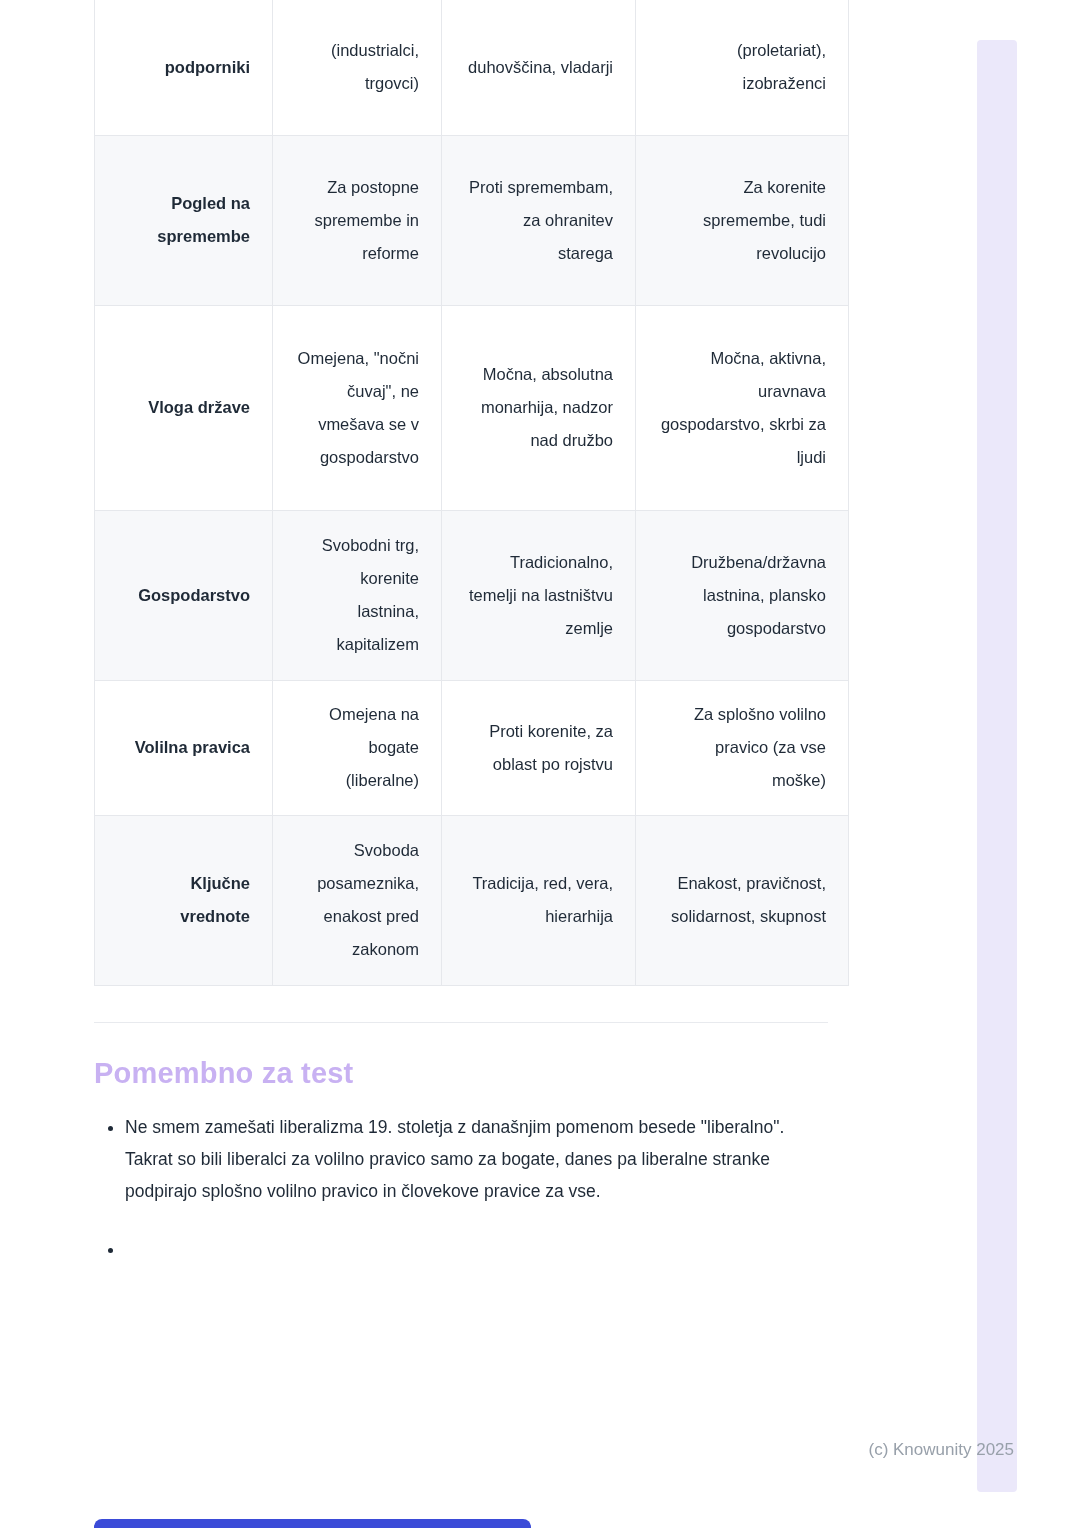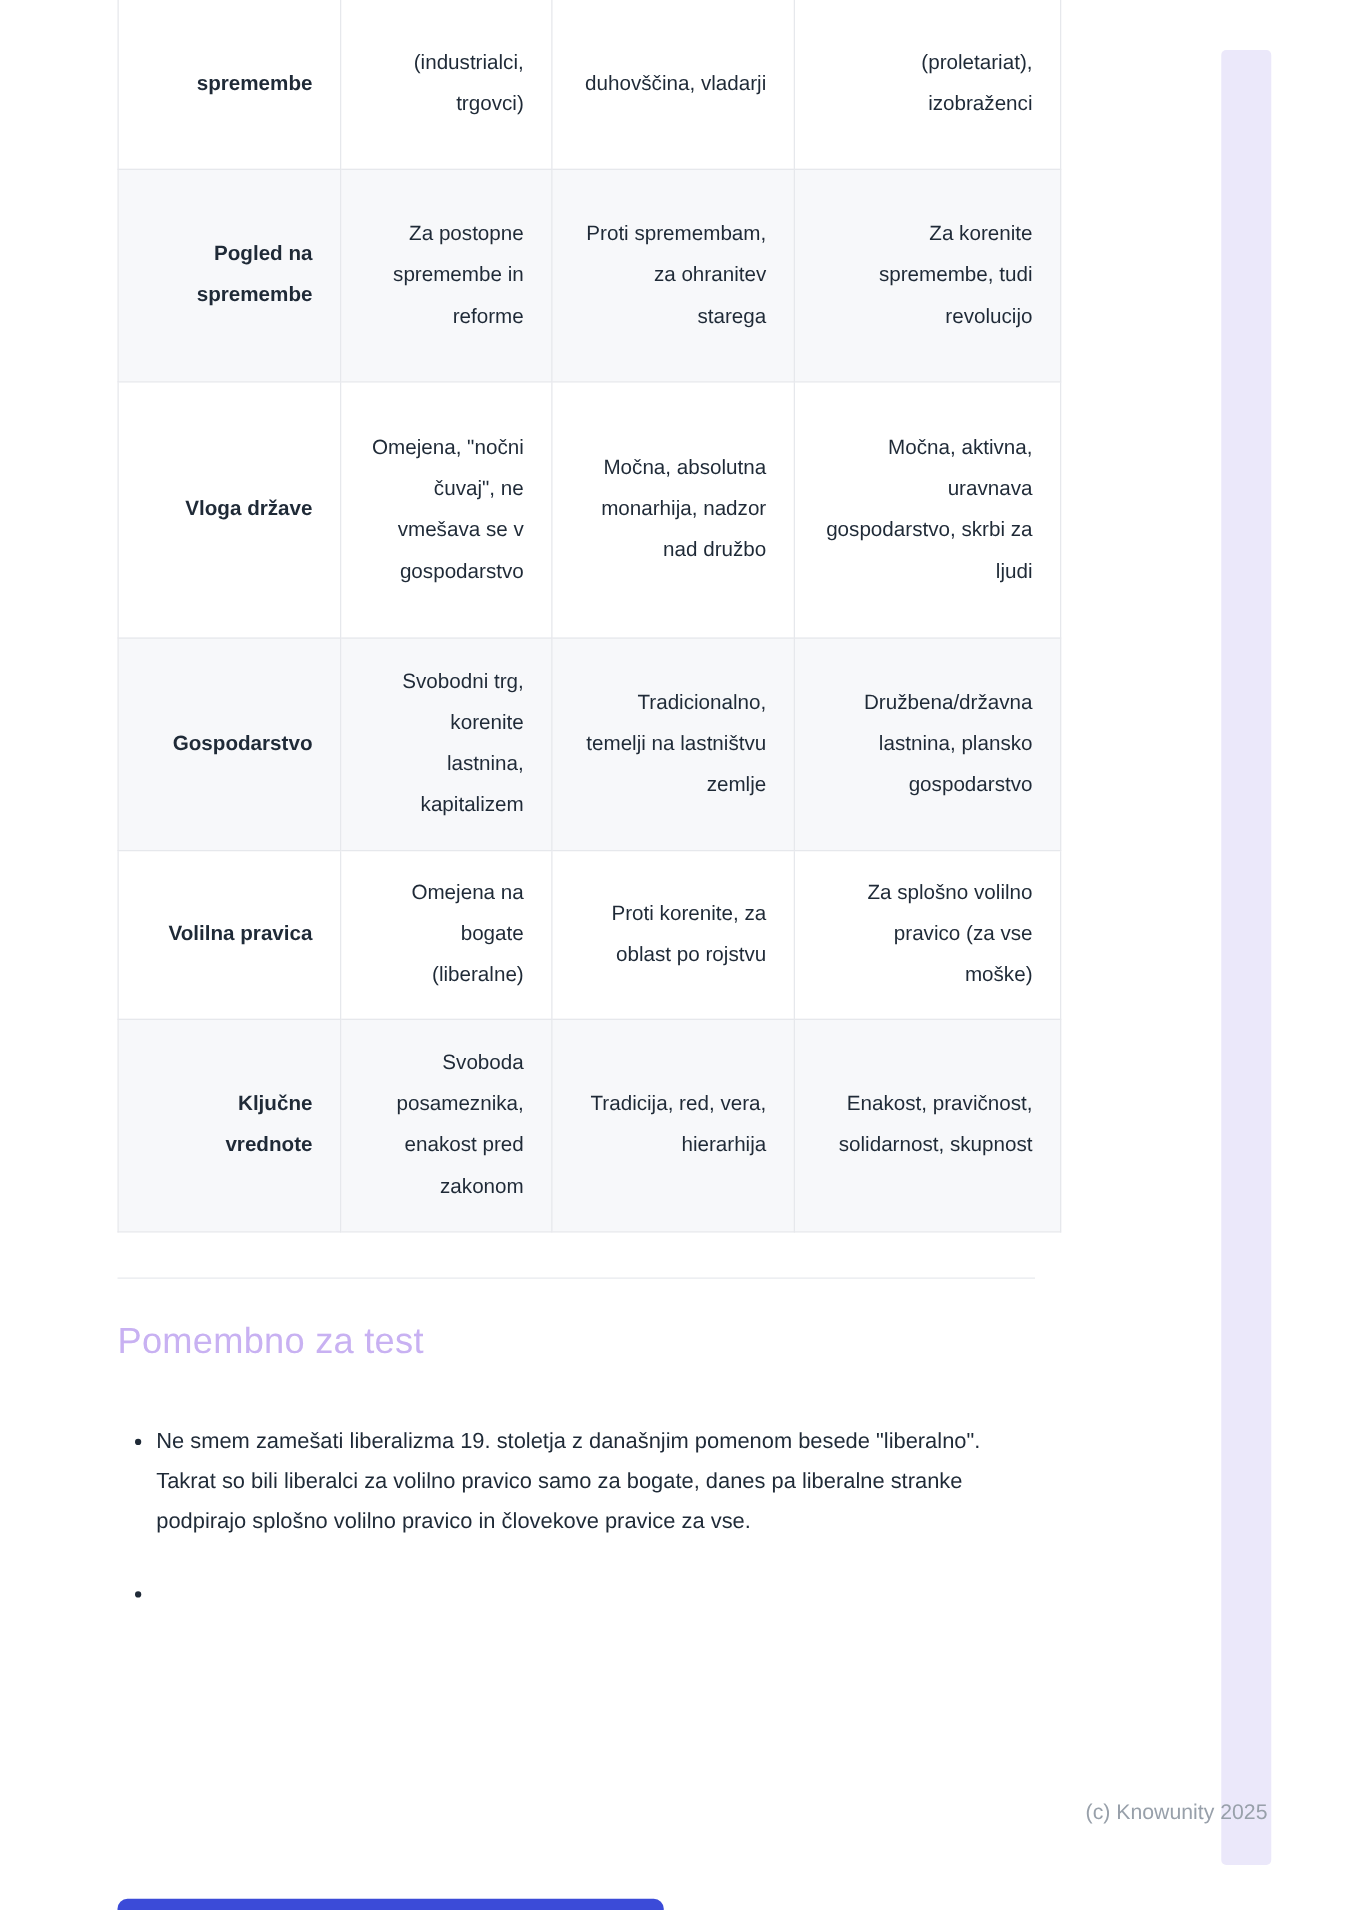--- a/index.html
+++ b/index.html
@@ -43,26 +43,26 @@
   .divider {
     margin-top: 36px;
     width: 734px;
     border: none;
     border-top: 1px solid #e8eaee;
     height: 0;
   }
   h2.section-title {
     margin-top: 34px;
     font-size: 29px;
-    font-weight: 400;
+    font-weight: 700;
     color: #c8b1f2;
     letter-spacing: 0.2px;
   }
   ul.bullets {
-    margin-top: 46px;
+    margin-top: 21px;
     padding-left: 31px;
     list-style: disc;
     font-size: 17.5px;
     line-height: 32px;
     width: 712px;
   }
   ul.bullets > li { margin-bottom: 26px; }
   ul.sub {
     margin-top: 22px;
     padding-left: 33px;
@@ -100,21 +100,21 @@
 
   <table class="compare">
     <colgroup>
       <col style="width:178px">
       <col style="width:169px">
       <col style="width:194px">
       <col style="width:213px">
     </colgroup>
     <tbody>
       <tr class="row-0 h1">
-        <th>spremembe</th>
+        <th>podporniki</th>
         <td>(industrialci, trgovci)</td>
         <td>duhovščina, vladarji</td>
         <td>(proletariat), izobraženci</td>
       </tr>
       <tr class="stripe h2">
         <th>Pogled na spremembe</th>
         <td>Za postopne spremembe in reforme</td>
         <td>Proti spremembam, za ohranitev starega</td>
         <td>Za korenite spremembe, tudi revolucijo</td>
       </tr>

